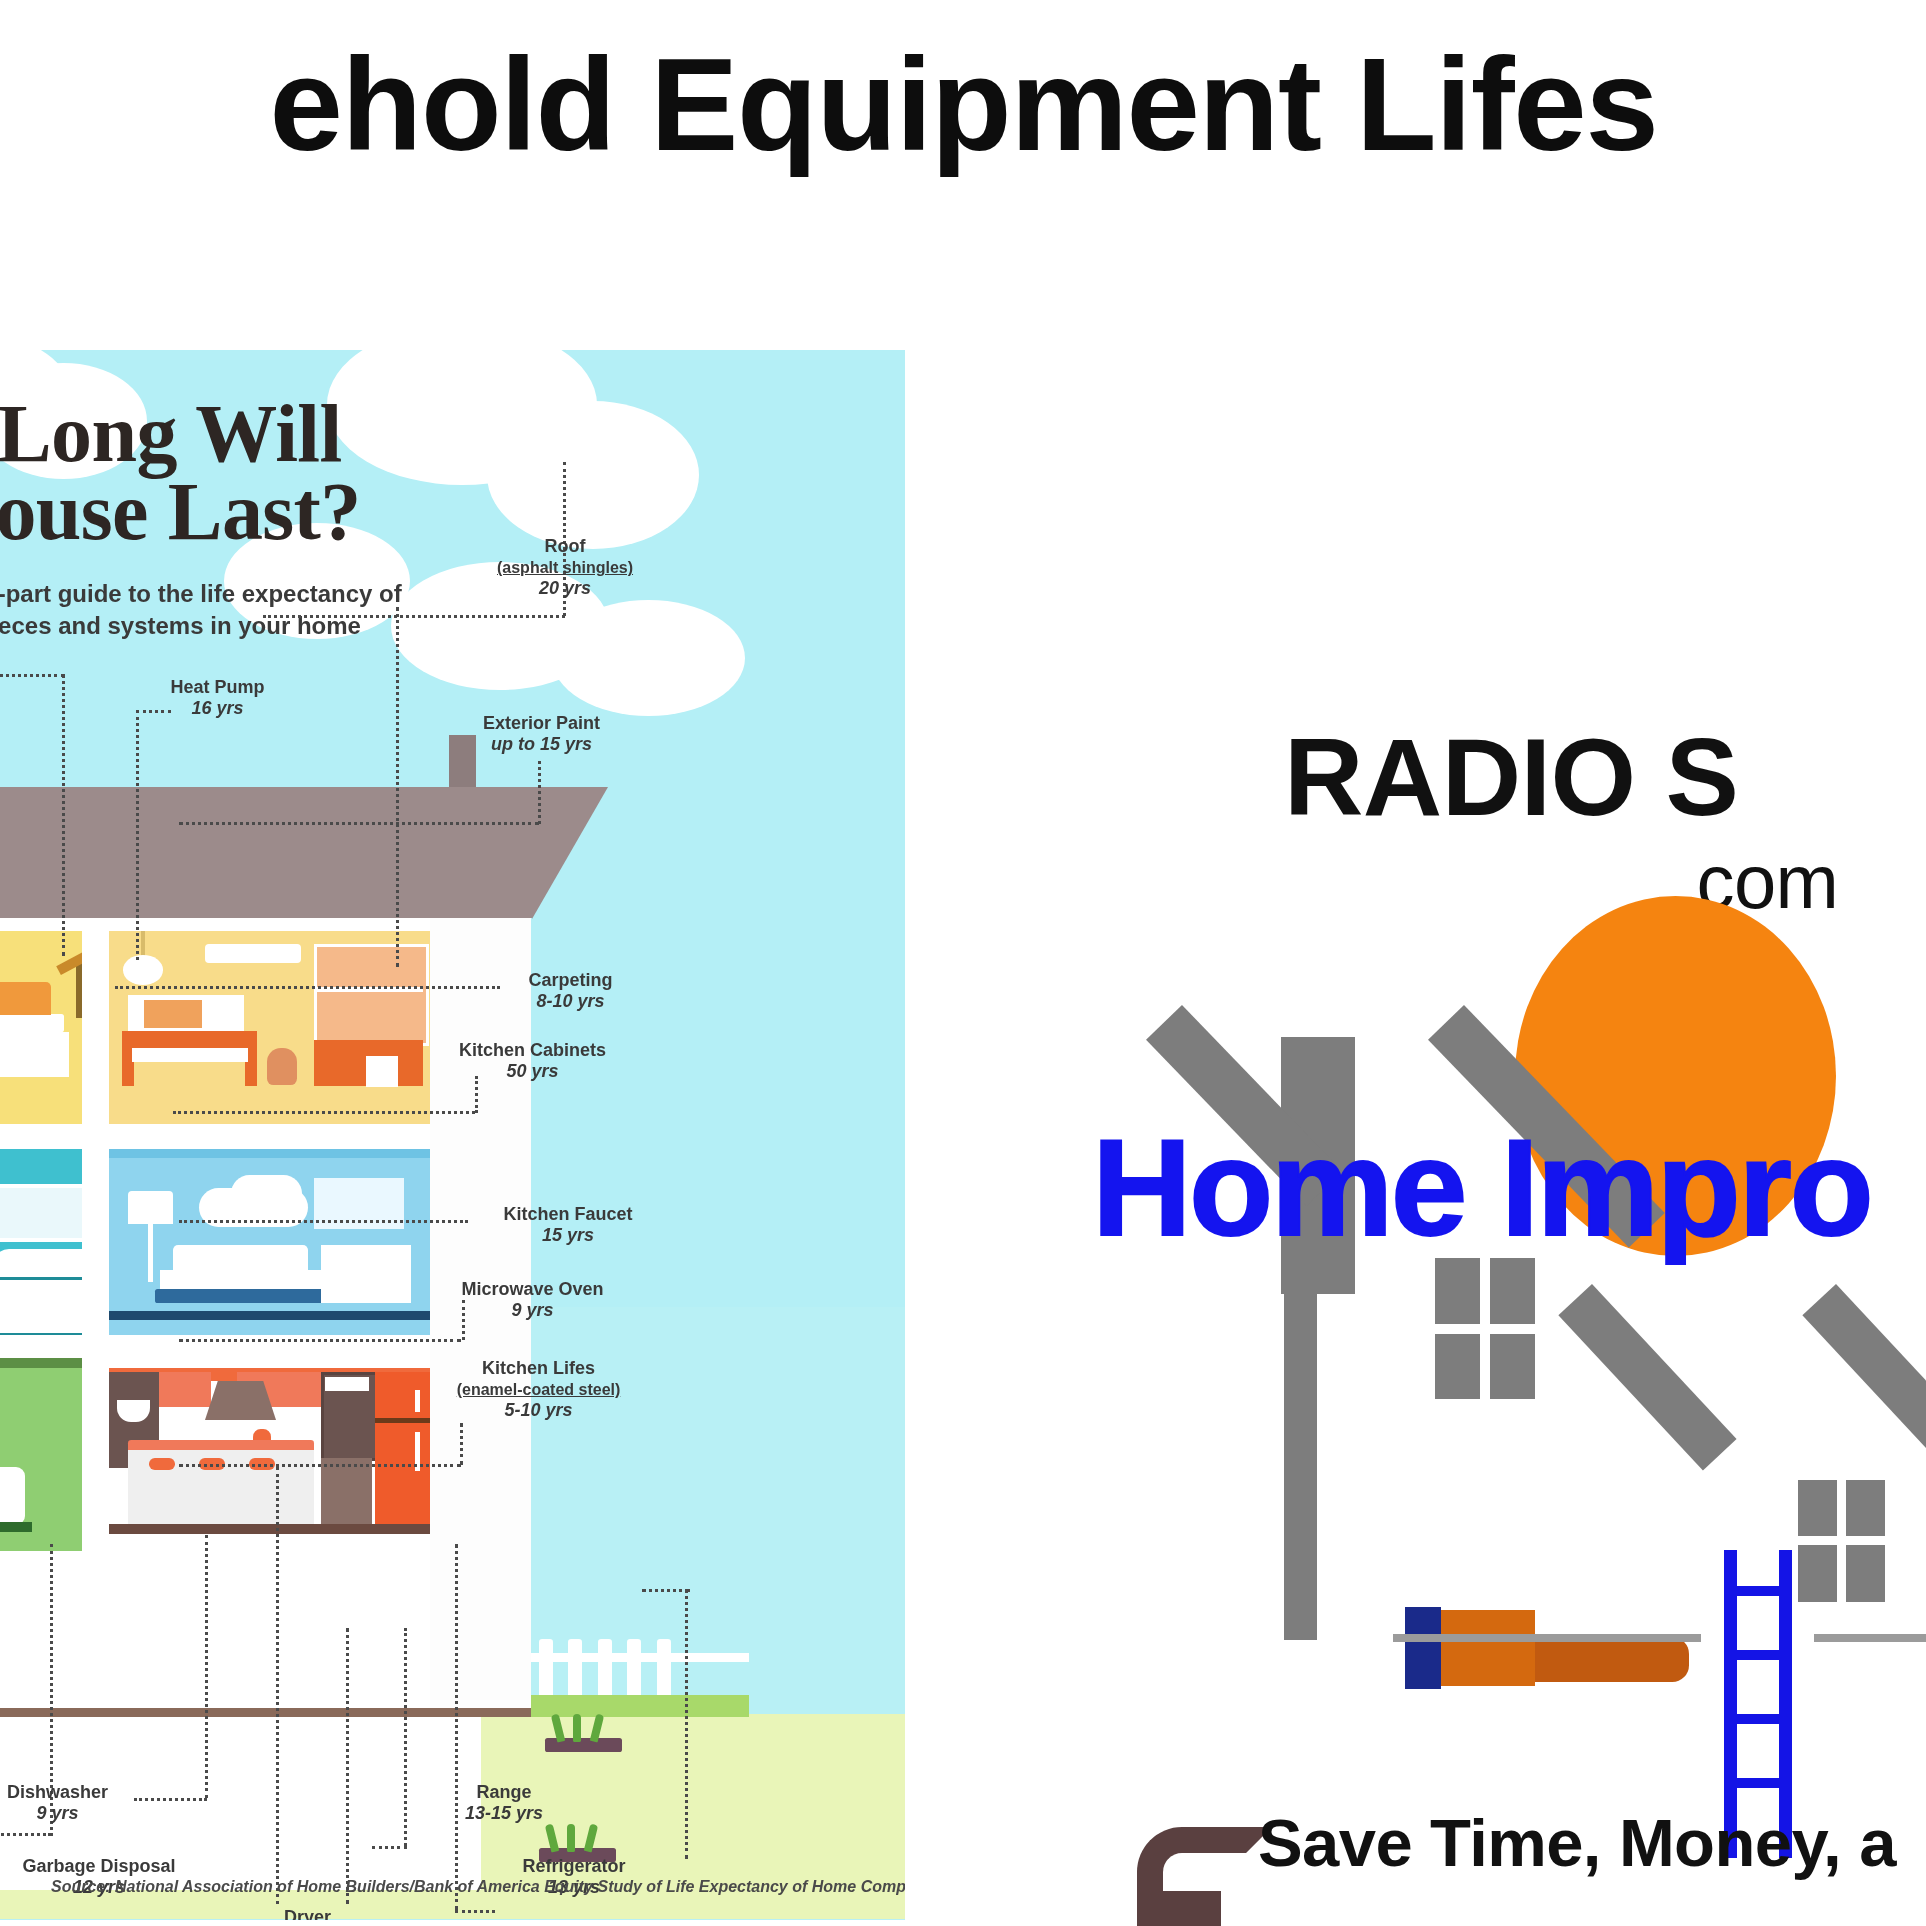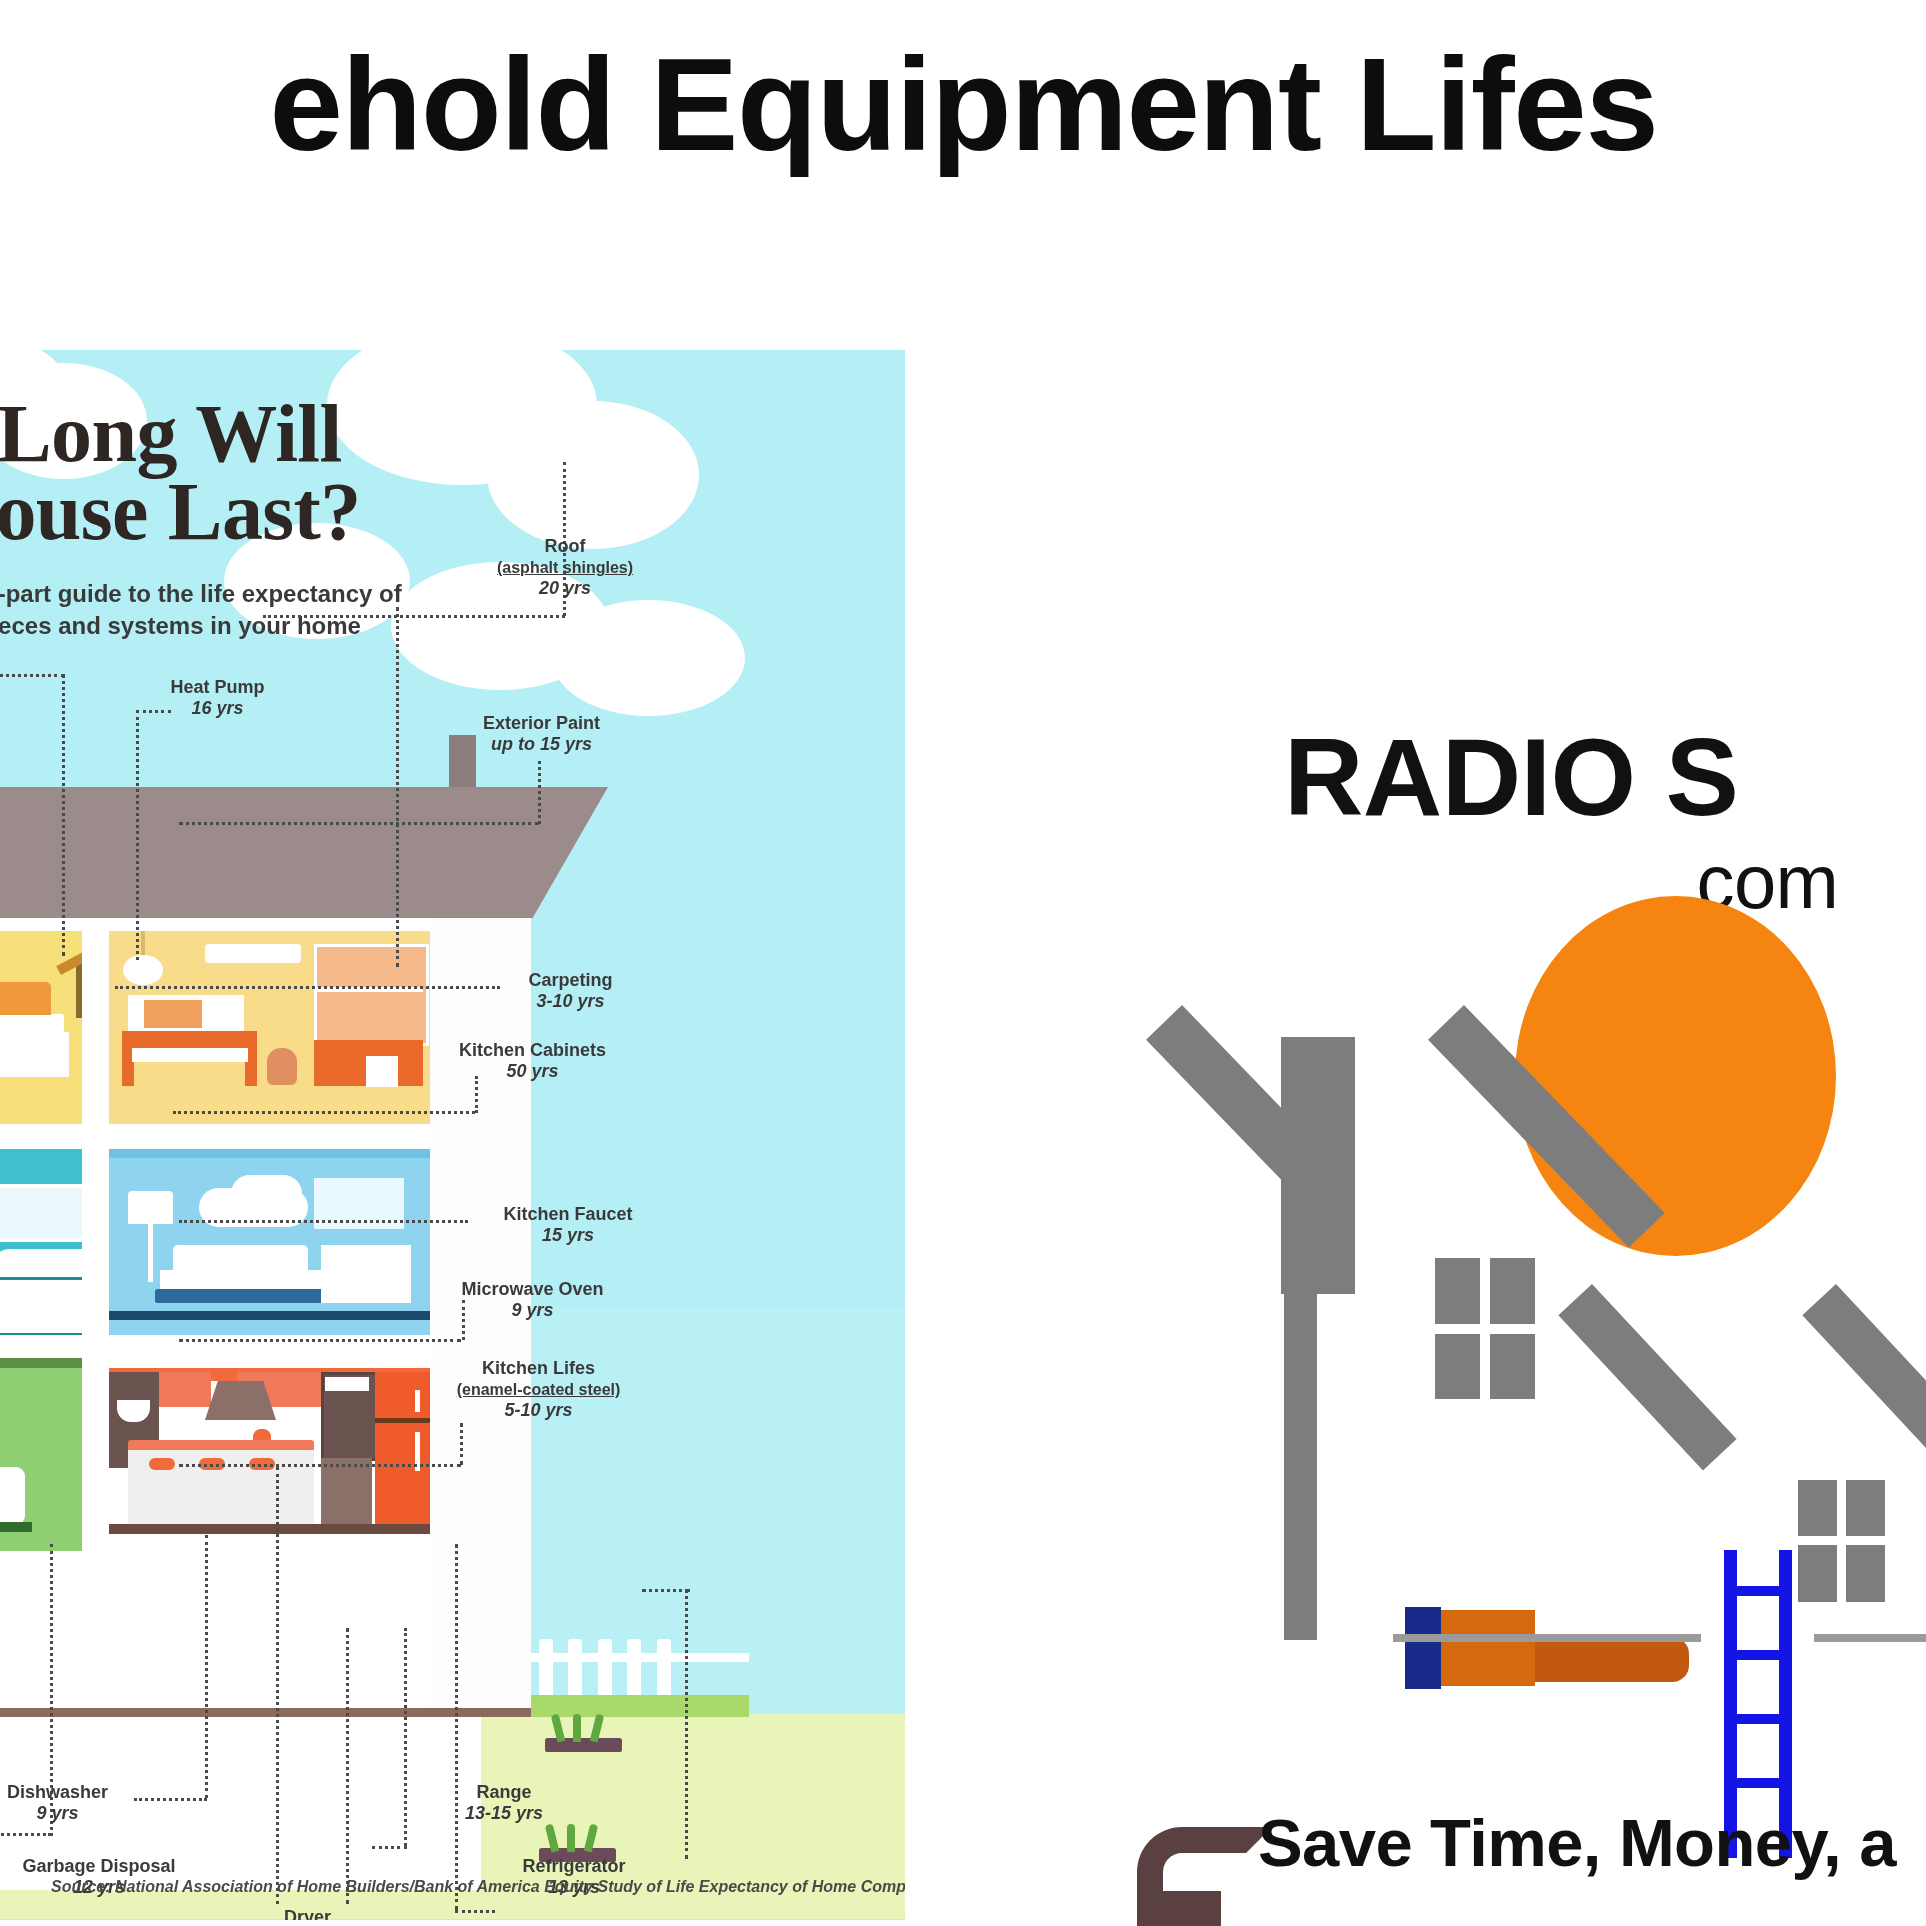--- a/index.html
+++ b/index.html
@@ -290,21 +290,21 @@
     <span class="yr">20 yrs</span>
   </div>
 
   <div class="lbl c" style="left:616px;top:363px;width:173px;">
     <span>Exterior Paint</span><br>
     <span class="yr">up to 15 yrs</span>
   </div>
 
   <div class="lbl c" style="left:661px;top:620px;width:141px;">
     <span>Carpeting</span><br>
-    <span class="yr">3-10 yrs</span>
+    <span class="yr">8-10 yrs</span>
   </div>
 
   <div class="lbl c" style="left:597px;top:690px;width:193px;">
     <span>Kitchen Cabinets</span><br>
     <span class="yr">50 yrs</span>
   </div>
 
   <div class="lbl c" style="left:636px;top:854px;width:186px;">
     <span>Kitchen Faucet</span><br>
     <span class="yr">15 yrs</span>
@@ -387,15 +387,16 @@
     <div class="ladder-rung" style="left:581px;top:876px;width:67px;height:10.3px;"></div>
 
     <div class="hammer-claw" style="left:-6.4px;top:925px;"></div>
     <div class="hammer-head" style="left:19px;top:989px;width:59px;height:186px;border-radius:0 0 14px 14px;"></div>
 
     <div class="rule" style="left:250px;top:732px;width:308px;"></div>
     <div class="rule" style="left:671px;top:732px;width:270px;"></div>
 
   </div>
 
+  <div id="logo-word">Home Impro</div>
   <div id="tagline">Save Time, Money, a</div>
 </div>
 
 
 </body></html>

